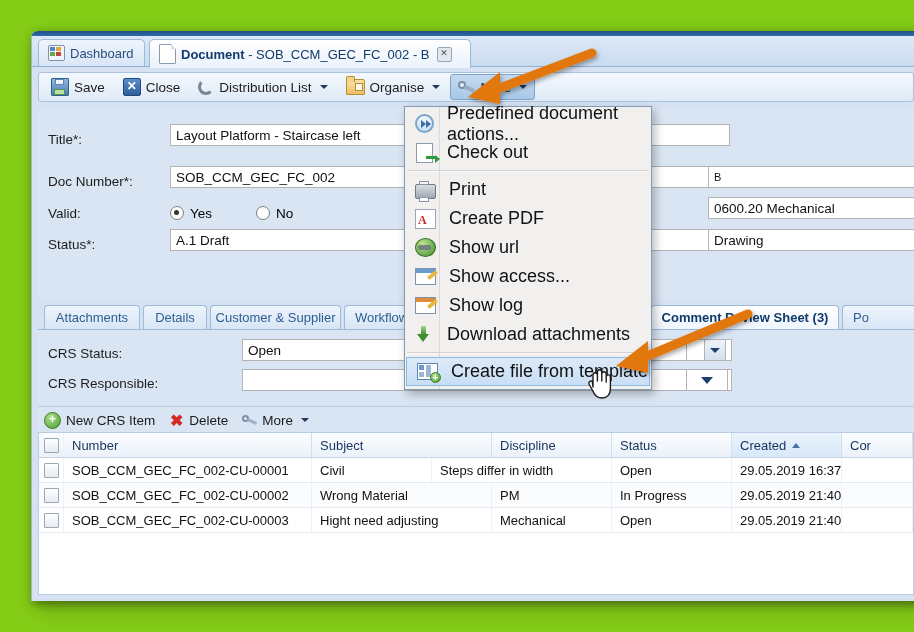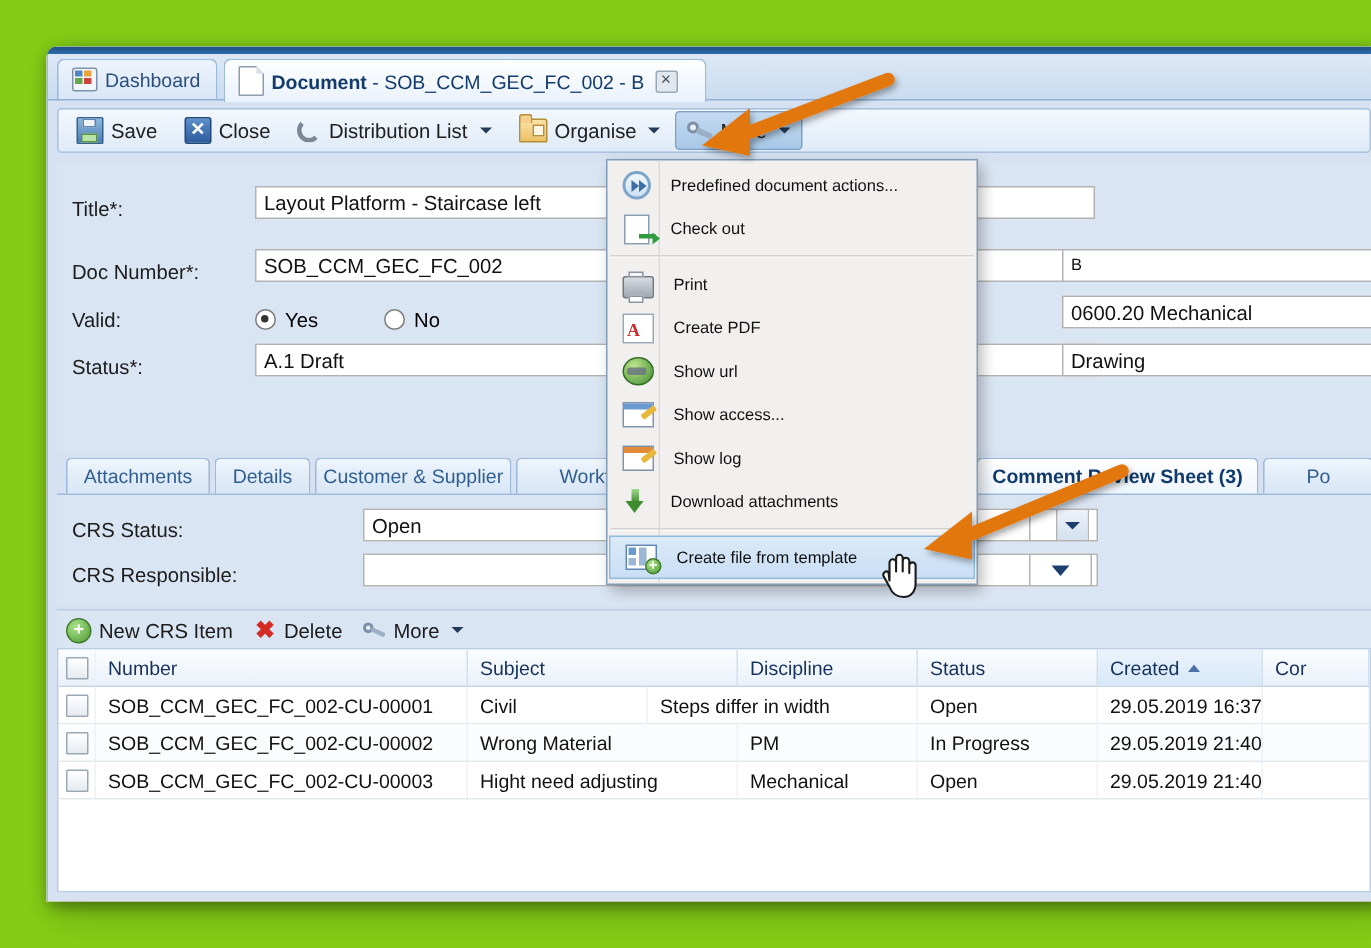--- a/index.html
+++ b/index.html
@@ -152,21 +152,21 @@
   .tabstrip {
     position: absolute; left: 6px; top: 268px; right: 6px; height: 26px;
   }
   .itab {
     position: absolute; top: 1px; height: 24px;
     border: 1px solid #9dbadb; border-bottom: none;
     border-radius: 4px 4px 0 0;
     background: linear-gradient(#eef5fc,#d7e5f5);
     font-size: 13px; color: #2f5e91;
     display:flex;align-items:center;justify-content:center;
-    box-sizing:border-box; padding: 0 28px;
+    box-sizing:border-box; padding: 0 10px;
     white-space: nowrap; cursor:pointer;
   }
   .itab.active {
     background: linear-gradient(#ffffff,#eef5fd);
     color:#0f3a6b; font-weight:bold;
   }
   .tabstrip-line{position:absolute;left:0;bottom:0;right:0;height:1px;background:#9dbadb;}
 
   
   .crs-panel{position:absolute;left:6px;top:294px;right:6px;height:74px;background:#dae5f3;}
@@ -202,21 +202,21 @@
     position:absolute;left:404px;top:106px;width:248px;
     background:#f1f0ef;border:1px solid #7f9db9;
     box-shadow:3px 4px 9px rgba(0,0,0,0.28);
     z-index: 60;
     padding: 2px 0 3px 0;
     box-sizing: border-box;
   }
   .menu-rail{position:absolute;left:34px;top:0;bottom:0;width:1px;background:#dcdad8;}
   .mitem{
     position:relative;display:flex;align-items:center;height:29px;
-    padding-left:10px;font-size:11px;color:#111;cursor:pointer;z-index:2;
+    padding-left:10px;font-size:18px;color:#111;cursor:pointer;z-index:2;
   }
   .mitem .mtext{margin-left:13px;}
   .mitem.sel{background:linear-gradient(#dceaf8,#c9def5);border:1px solid #8dbae2;height:27px;margin:0 1px;}
   .msep{height:1px;background:#d3d1cf;margin:3px 2px 3px 2px;border-bottom:1px solid #fbfbfb;}
   .micon{width:19px;height:19px;flex:0 0 19px;position:relative;}
 
   .mi-predef{border:2px solid #7da5cc;border-radius:50%;background:linear-gradient(#f2f7fc,#cbdff1);box-sizing:border-box;}
   .mi-predef::after{content:"";position:absolute;left:4px;top:4px;border-style:solid;border-width:4px 0 4px 5px;border-color:transparent transparent transparent #3a6ea5;
     box-shadow:5px 0 0 -0px transparent;}
   .mi-predef::before{content:"";position:absolute;left:9px;top:4px;border-style:solid;border-width:4px 0 4px 5px;border-color:transparent transparent transparent #3a6ea5;}

